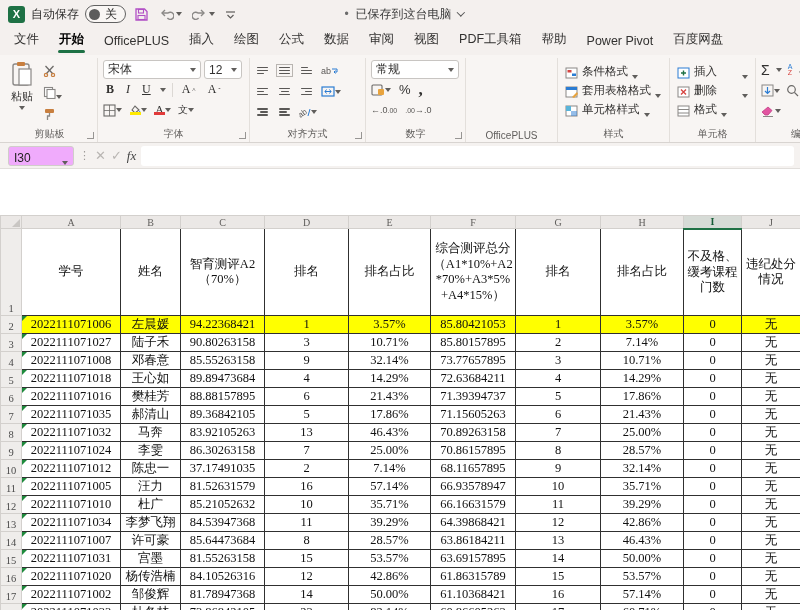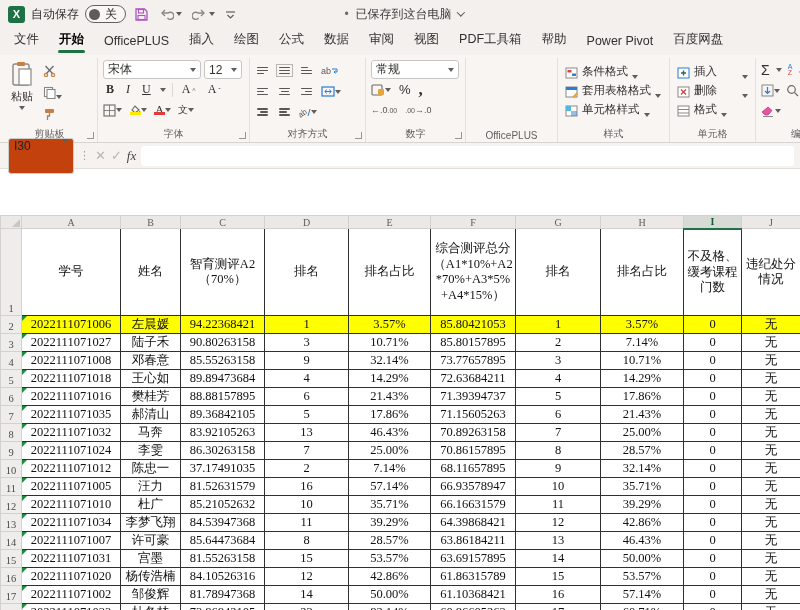--- a/index.html
+++ b/index.html
@@ -44,22 +44,22 @@
   .mini{font-size:12px;display:flex;align-items:center;gap:2px;padding:1px 3px;color:#323130}
   .seriffont{font-family:"Liberation Serif","DejaVu Serif",serif}
   .colorbar{display:inline-block;width:11px;height:3px;margin-top:-2px}
   .icon-lines{display:inline-flex;flex-direction:column;gap:1.5px;margin:0 2px}
   .icon-lines i{display:block;height:1.5px;background:#5a5856;border-radius:1px}
   .bigbtn{display:flex;flex-direction:column;align-items:center;gap:2px;padding:1px 4px;font-size:11px}
   .rowbtn{display:flex;align-items:flex-end;gap:4px;font-size:11.5px;height:19px;padding:0 2px;white-space:nowrap}
   
   .fbar{height:26px;display:flex;align-items:center;gap:5px;padding:2px 6px 2px 8px;
     background:#f5f2f0;border-bottom:1px solid #e1dedb}
-  .namebox{width:66px;height:36px;background:#c2410c;border:1px solid #d0cdca;border-radius:3px;
-    display:flex;align-items:flex-start;padding:0 5px;font-size:12px;color:#222}
+  .namebox{width:66px;height:20px;background:#f0abfc;border:1px solid #d0cdca;border-radius:3px;
+    display:flex;align-items:flex-end;padding:0 5px;font-size:12px;color:#222}
   .fx-ic{font-family:"Liberation Serif","DejaVu Serif",serif;font-style:italic;font-size:13px;color:#444}
   .dim{color:#b8b5b2;font-size:13px}
   .ffield{flex:1;height:20px;background:#fff;border-radius:3px}
   .gap{height:46px;background:#fff}
   
   table{border-collapse:collapse;table-layout:fixed;width:800px;
     font-family:"Liberation Serif","DejaVu Serif",serif}
   td{overflow:hidden}
   .colh{height:13px;background:#ebe8e6;border:1px solid #d3d0cd;font-size:10px;
     text-align:center;color:#5f5d5b;font-weight:400;padding:0}

